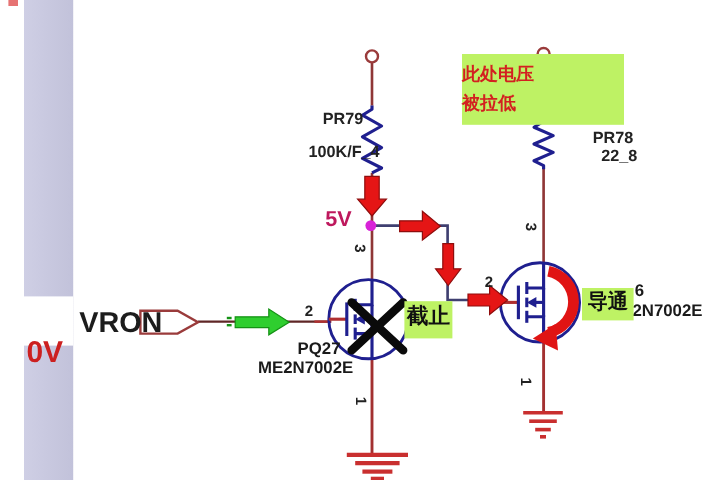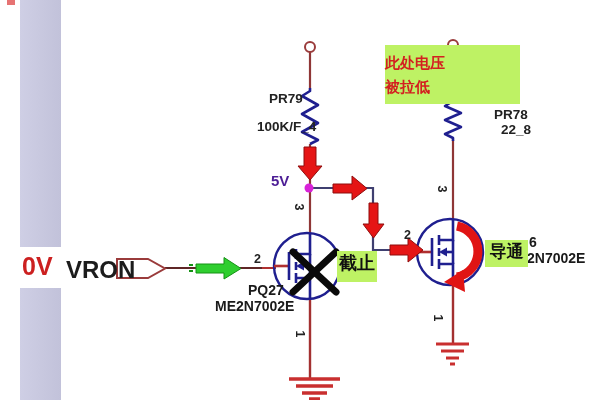--- a/index.html
+++ b/index.html
@@ -7,22 +7,22 @@
          font-family:"Liberation Sans", sans-serif;}
   .abs{position:absolute;}
   .lavender-bar{left:20px;top:0;width:41px;height:400px;background:#c8c8e1;
     background-image:linear-gradient(90deg, rgba(255,255,255,.12), rgba(0,0,0,.03));}
   .bar-gap{left:20px;top:247px;width:41px;height:41px;background:#ffffff;}
   .corner-mark{left:7px;top:0;width:8px;height:5px;background:#e25b5b;opacity:.85;}
   svg{position:absolute;left:0;top:0;}
   .lbl{position:absolute;color:#1c1c1c;font-weight:bold;white-space:nowrap;}
   .rail{font-size:17px;letter-spacing:.5px;}
   .reflbl{font-size:13.5px;color:#222;padding-left:26px;}
-  .net5v{font-size:15px;color:#4c1d95;}
-  .net0v{font-size:25px;color:#cc2020;}
+  .net5v{font-size:18px;color:#be185d;}
+  .net0v{font-size:25px;color:#cc2020;margin-top:28px;}
   .vron{font-size:24px;}
   .part{font-size:14px;color:#1a1a1a;}
   .pin{font-size:12.5px;color:#222;font-weight:bold;}
   .rot{transform:rotate(90deg);transform-origin:center;}
   .cyanbox{position:absolute;background:#bef264;display:flex;align-items:flex-start;justify-content:center;}
   .statebox{font-weight:bold;color:#111;}
   .notebox{flex-direction:column;justify-content:space-evenly;}
   .noteline{color:#d32020;font-weight:bold;font-size:15px;line-height:1;}
 </style>
 </head>

